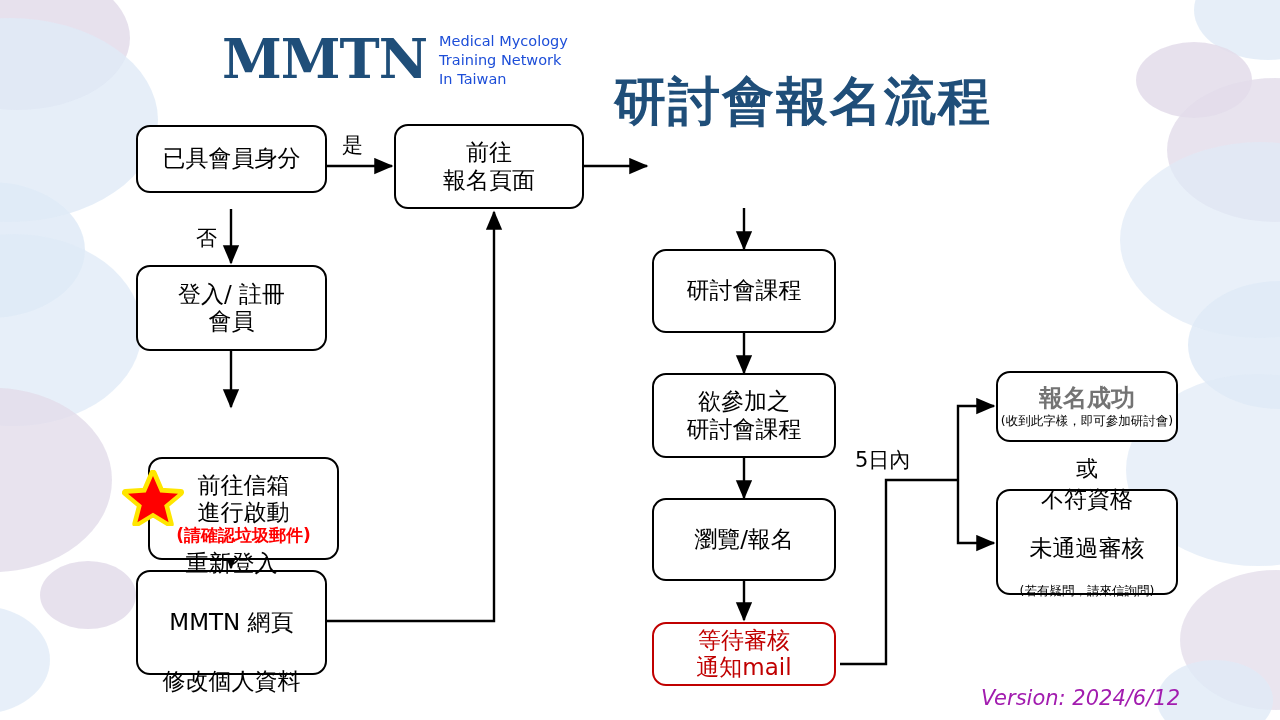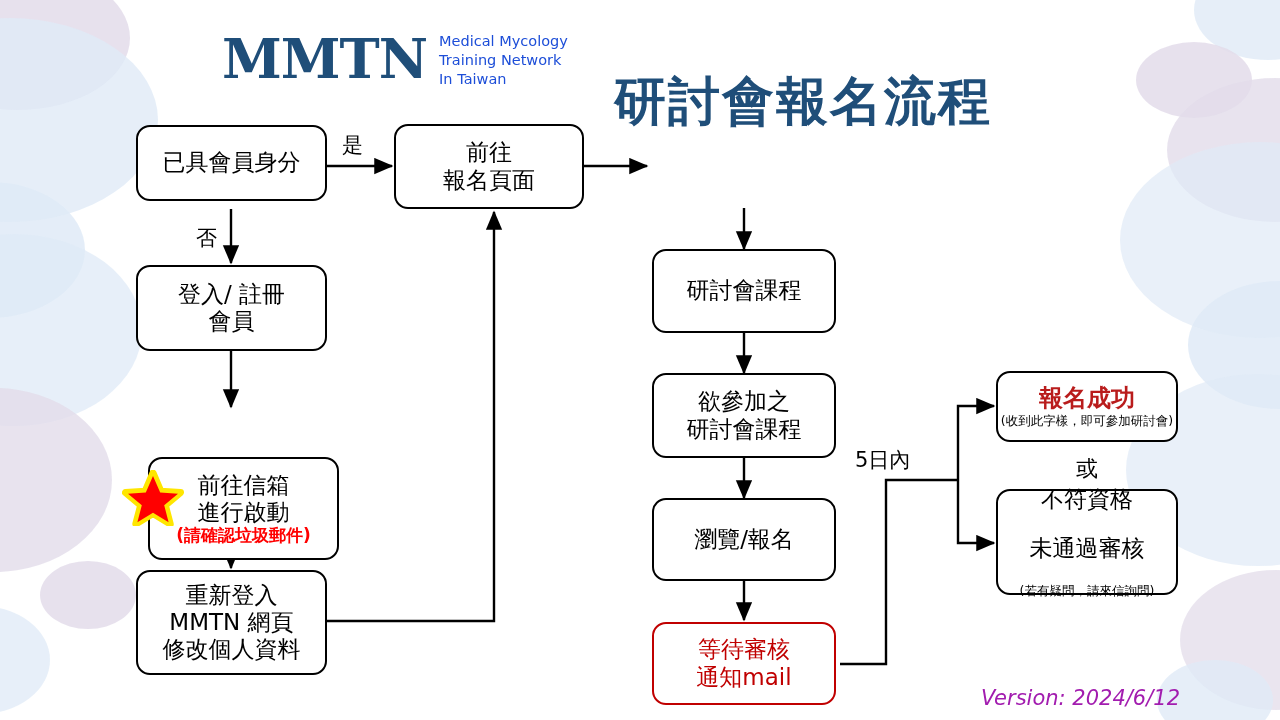--- a/index.html
+++ b/index.html
@@ -98,21 +98,21 @@
     white-space: nowrap;
   }
   .node .warn {
     color: #FF0000;
     font-weight: bold;
     font-size: 17px;
     line-height: 1.1;
     white-space: nowrap;
   }
   .node .success {
-    color: #b91c1c;
+    color: #737373;
     font-weight: bold;
     font-size: 24px;
     line-height: 1.15;
     white-space: nowrap;
   }
   
   .edge-label {
     position: absolute;
     font-size: 21px;
     color: #000;
@@ -220,36 +220,36 @@
     <span class="logo-mark">MMTN</span>
     <span class="logo-sub">
       <span>Medical Mycology</span><br>
       <span>Training Network</span><br>
       <span>In Taiwan</span>
     </span>
   </div>
 
   <div class="page-title">研討會報名流程</div>
 
-  <div class="node n-lg" style="left:136px; top:125px; width:191px; height:76px;text-align:right;">
+  <div class="node n-lg" style="left:136px; top:125px; width:191px; height:68px;text-align:right;">
     <span class="line">已具會員身分</span>
   </div>
 
   <div class="node n-lg" style="left:136px; top:265px; width:191px; height:86px;">
     <span class="line">登入/ 註冊</span>
     <span class="line">會員</span>
   </div>
 
   <div class="node n-lg" style="left:148px; top:409px; width:191px; height:103px;margin-top:48px;">
     <span class="line">前往信箱</span>
     <span class="line">進行啟動</span>
     <span class="warn">(請確認垃圾郵件)</span>
   </div>
 
-  <div class="node n-lg" style="left:136px; top:570px; width:191px; height:105px;">
+  <div class="node n-lg" style="left:136px; top:570px; width:191px; height:105px;gap:32px;">
     <span class="line">重新登入</span>
     <span class="line">MMTN 網頁</span>
     <span class="line">修改個人資料</span>
   </div>
 
   <div class="node n-lg" style="left:394px; top:124px; width:190px; height:85px;">
     <span class="line">前往</span>
     <span class="line">報名頁面</span>
   </div>
 
@@ -260,21 +260,21 @@
 
   <div class="node n-lg" style="left:652px; top:373px; width:184px; height:85px;">
     <span class="line">欲參加之</span>
     <span class="line">研討會課程</span>
   </div>
 
   <div class="node n-lg" style="left:652px; top:498px; width:184px; height:83px;">
     <span class="line">瀏覽/報名</span>
   </div>
 
-  <div class="node n-lg red" style="left:652px; top:622px; width:184px; height:83px;">
+  <div class="node n-lg red" style="left:652px; top:622px; width:184px; height:64px;">
     <span class="line">等待審核</span>
     <span class="line">通知mail</span>
   </div>
 
   <div class="node" style="left:996px; top:371px; width:182px; height:71px;">
     <span class="success">報名成功</span>
     <span class="sub">(收到此字樣，即可參加研討會)</span>
   </div>
 
   <div class="node n-lg" style="left:996px; top:489px; width:182px; height:106px;gap:21px;">

